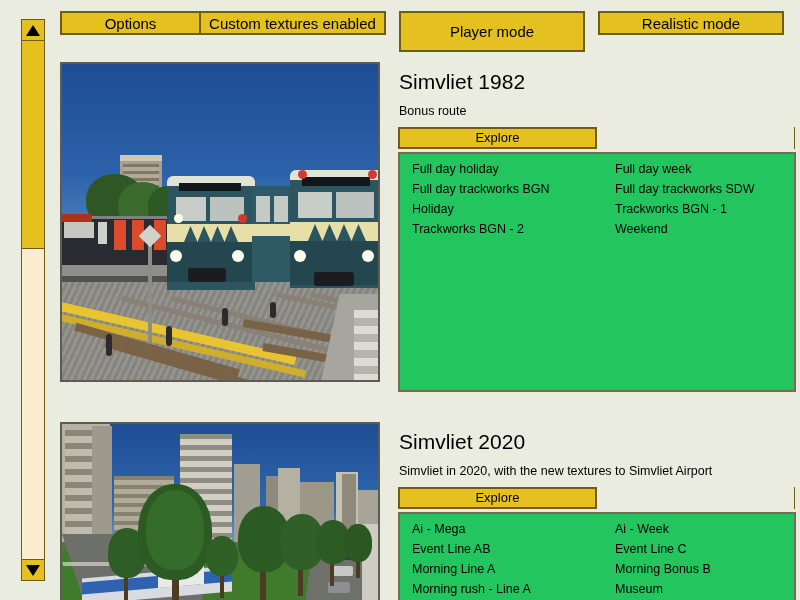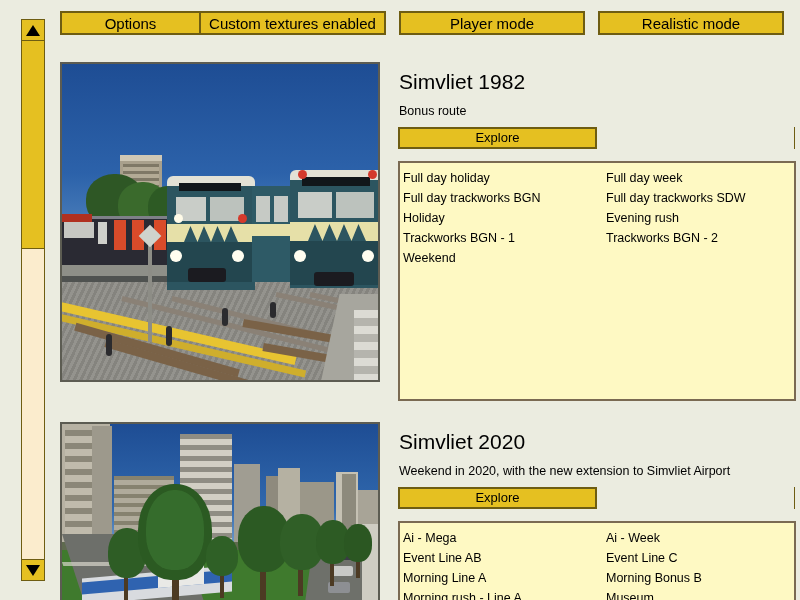--- a/index.html
+++ b/index.html
@@ -53,21 +53,21 @@
     position: absolute;
     left: 60px; top: 11px;
     height: 24px;
     display: flex;
   }
   #btn-options { width: 140px; height: 24px; }
   #btn-textures { width: 186px; height: 24px; }
   #btn-player {
     position: absolute;
     left: 399px; top: 11px;
-    width: 186px; height: 24px;
+    width: 186px; height: 41px;
   }
   #btn-realistic {
     position: absolute;
     left: 598px; top: 11px;
     width: 186px; height: 24px;
   }
 
   
   #scrollbar {
     position: absolute;
@@ -176,29 +176,29 @@
     position: absolute;
     left: 396px; top: 0;
     width: 4px; height: 22px;
     background: #ebece0;
     border-left: 1px solid #6e5d12;
     box-sizing: border-box;
   }
 
   .scenario-panel {
     position: relative;
-    margin-top: 12px;
+    margin-top: 3px;
     width: 398px;
-    background: #fef9c3;
+    background: #22c55e;
     border-top: 2px solid #7a6a52;
     border-left: 2px solid #7a6a52;
     border-right: 2px solid #7a6a52;
     border-bottom: 2px solid #7a6a52;
     box-sizing: border-box;
-    padding: 5px 0 6px 3px;
+    padding: 5px 0 6px 12px;
   }
   #panel-0 { height: 240px; }
   #panel-1 { height: 115px; border-bottom: none; }
 
   .scenario-grid {
     display: grid;
     grid-template-columns: 203px 1fr;
     column-gap: 0;
     row-gap: 0;
   }
@@ -366,21 +366,20 @@
         <div class="edge-stub"></div>
       </div>
 
       <div id="panel-0" class="scenario-panel">
         <div class="scenario-grid">
           <div class="scenario-item">Full day holiday</div>
           <div class="scenario-item">Full day week</div>
           <div class="scenario-item">Full day trackworks BGN</div>
           <div class="scenario-item">Full day trackworks SDW</div>
           <div class="scenario-item">Holiday</div>
-          <div class="scenario-item">Evening rush</div>
           <div class="scenario-item">Trackworks BGN - 1</div>
           <div class="scenario-item">Trackworks BGN - 2</div>
           <div class="scenario-item">Weekend</div>
         </div>
       </div>
     </div>
   </div>
 
   <div id="route-1" class="route-row">
 
@@ -433,21 +432,21 @@
         <div class="tree" style="left:218px;top:90px;width:44px;height:56px;background:#305f27;"></div>
         <div class="trunk" style="left:268px;top:136px;width:4px;height:26px;"></div>
         <div class="tree" style="left:254px;top:96px;width:34px;height:44px;background:#2d5b24;"></div>
         <div class="trunk" style="left:294px;top:132px;width:4px;height:22px;"></div>
         <div class="tree" style="left:282px;top:100px;width:28px;height:38px;background:#2b5722;"></div>
       </div>
     </div>
 
     <div class="route-info">
       <div class="route-title">Simvliet 2020</div>
-      <div class="route-desc">Weekend in 2020, with the new extension to Simvliet Airport</div>
+      <div class="route-desc">Simvliet in 2020, with the new textures to Simvliet Airport</div>
 
       <div class="explore-row">
         <div class="btn btn-explore">
           <span>Explore</span>
         </div>
         <div class="edge-stub"></div>
       </div>
 
       <div id="panel-1" class="scenario-panel">
         <div class="scenario-grid">

